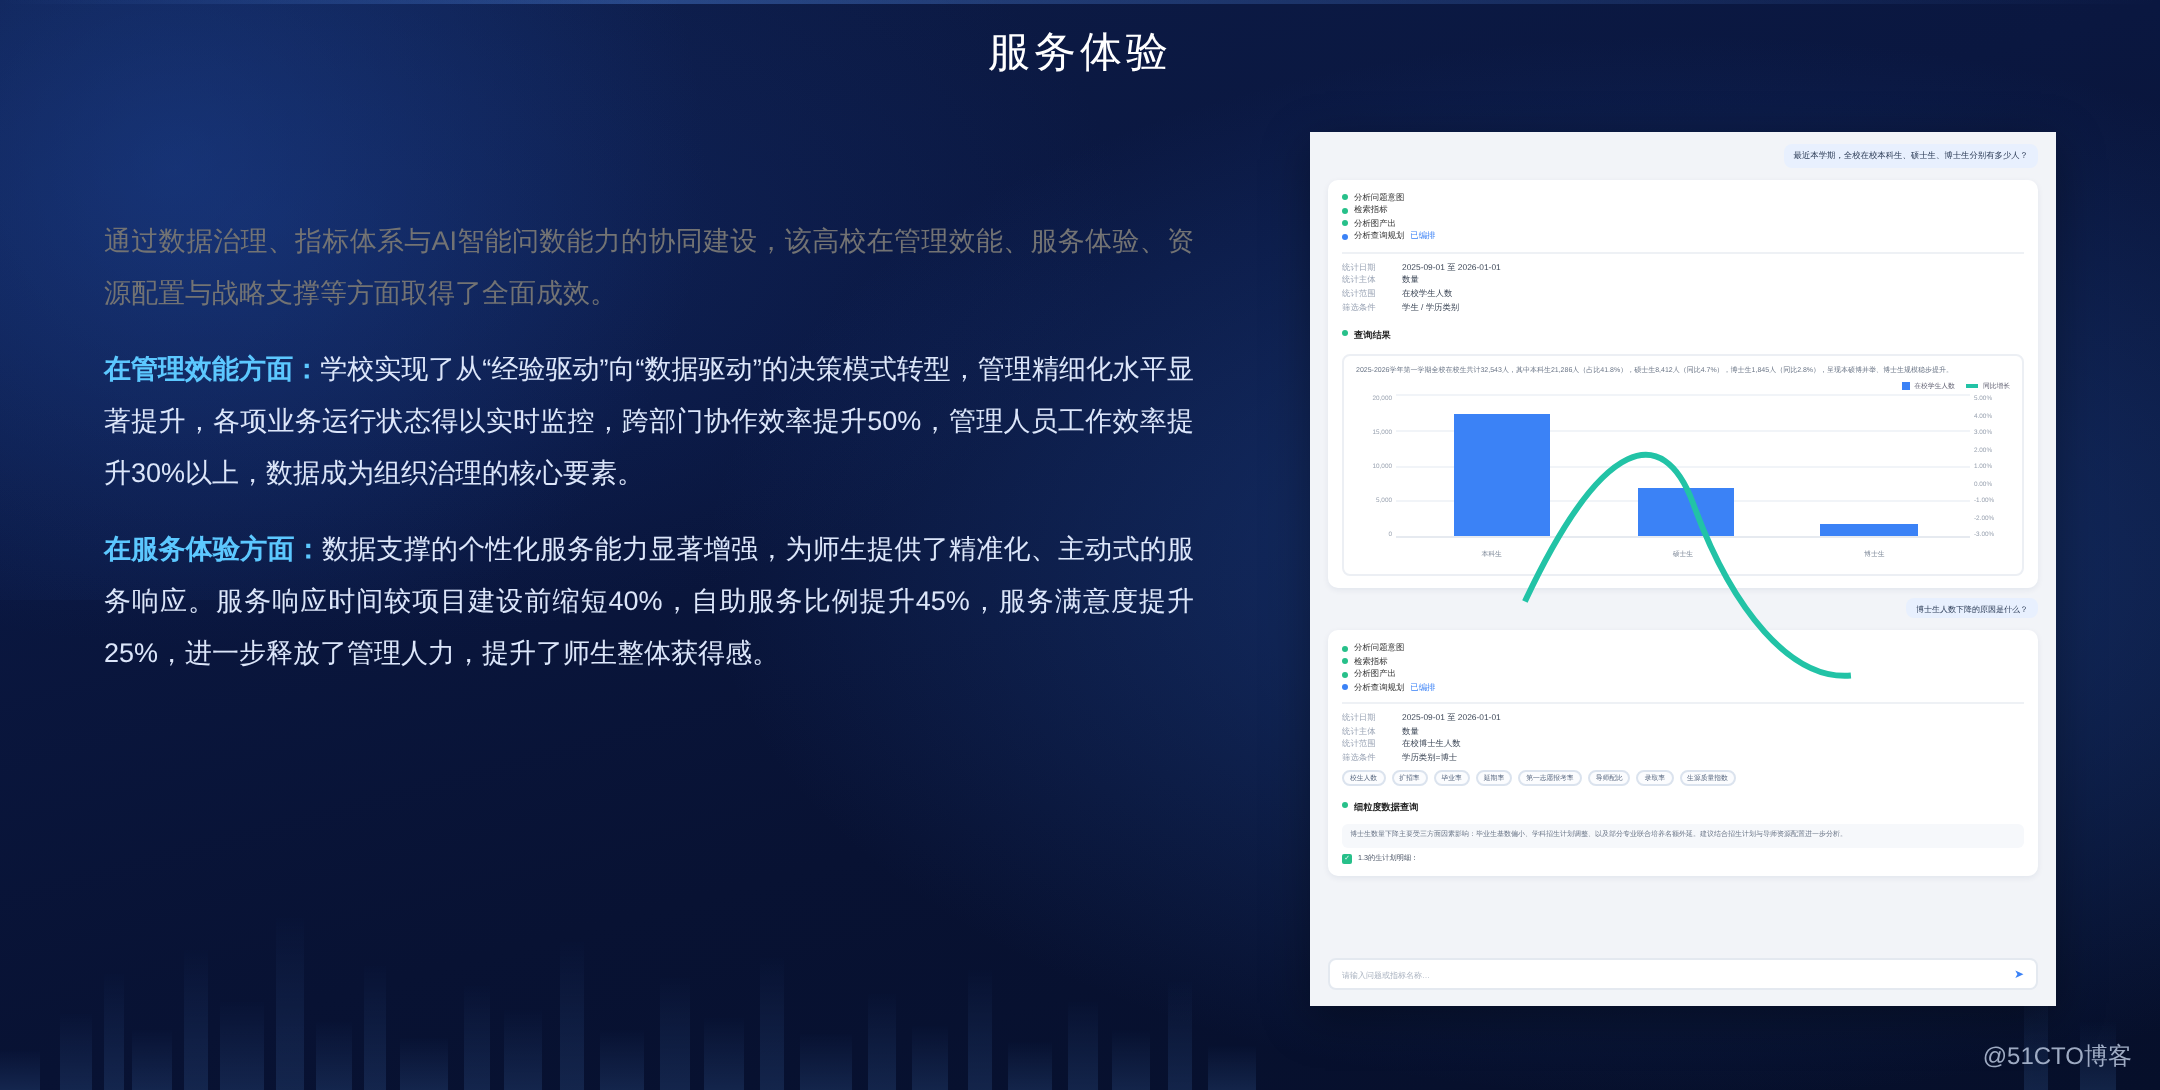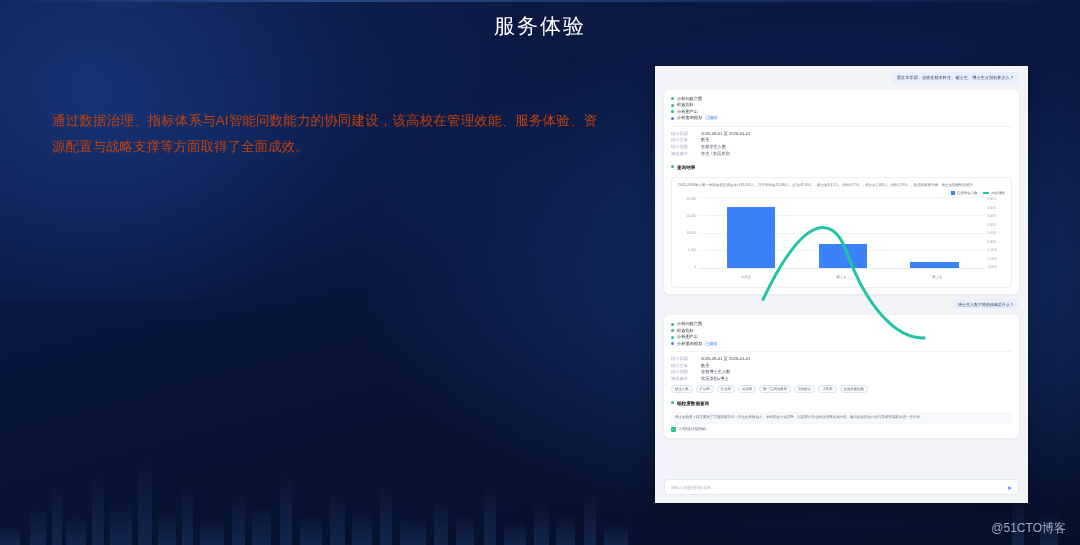--- a/index.html
+++ b/index.html
@@ -45,21 +45,21 @@
 
   
   .text-col {
     position: absolute;
     left: 52px; top: 108px;
     width: 545px;
     color: #e8eefc;
   }
   .para { font-size: 13.5px; line-height: 1.95; margin-bottom: 11px; text-align: justify; }
   .para .lead { color: #5cc8ff; font-weight: bold; }
-  .para.intro { color: #c2410c; }
+  .para.intro { color: #737373; }
   .para .body { color: #dce6fa; }
 
   
   .shot {
     position: absolute;
     left: 655px; top: 66px;
     width: 373px; height: 437px;
     background: #f2f4f8;
     box-shadow: 0 6px 22px rgba(0,0,0,0.35);
     overflow: hidden;
@@ -205,21 +205,27 @@
   <div class="bar" style="left:0px;   width:20px; height:20px;"></div>
   <div class="bar" style="left:1040px;width:18px; height:34px;"></div>
   <div class="bar" style="left:1012px;width:12px; height:52px;"></div>
 </div>
 
 <div class="page-title">服务体验</div>
 
 <div class="text-col">
   <div class="para intro">通过数据治理、指标体系与AI智能问数能力的协同建设，该高校在管理效能、服务体验、资源配置与战略支撑等方面取得了全面成效。</div>
 
-
+  <div class="para">
+    <span class="lead">在管理效能方面：</span><span class="body">学校实现了从“经验驱动”向“数据驱动”的决策模式转型，管理精细化水平显著提升，各项业务运行状态得以实时监控，跨部门协作效率提升50%，管理人员工作效率提升30%以上，数据成为组织治理的核心要素。</span>
+  </div>
+
+  <div class="para">
+    <span class="lead">在服务体验方面：</span><span class="body">数据支撑的个性化服务能力显著增强，为师生提供了精准化、主动式的服务响应。服务响应时间较项目建设前缩短40%，自助服务比例提升45%，服务满意度提升25%，进一步释放了管理人力，提升了师生整体获得感。</span>
+  </div>
 
 </div>
 
 <div class="shot">
   <div class="shot-inner">
 
     <div class="user-bubble">最近本学期，全校在校本科生、硕士生、博士生分别有多少人？</div>
 
     <div class="card">
       <div class="card-row">

